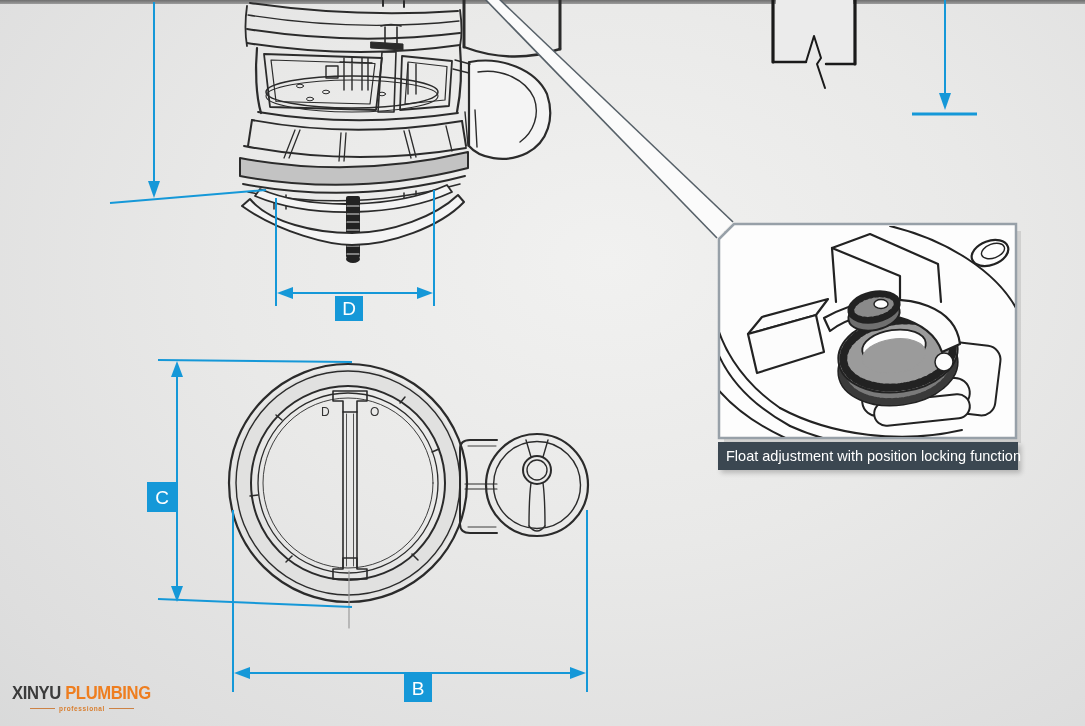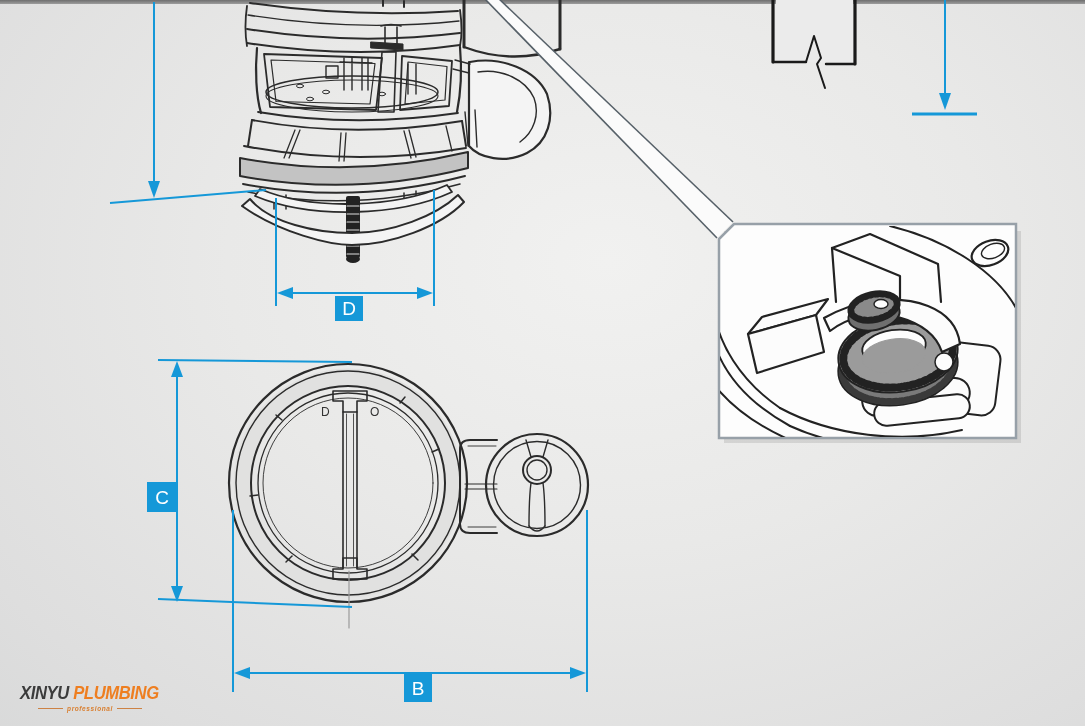--- a/index.html
+++ b/index.html
@@ -16,21 +16,21 @@
     display:flex;align-items:center;justify-content:center;
     font-size:19px;line-height:1;
   }
   .caption-bar{
     position:absolute;left:718px;top:442px;width:300px;height:28px;
     background:#3b4751;color:#ffffff;font-size:14.5px;
     display:flex;align-items:center;padding-left:8px;box-sizing:border-box;
     box-shadow:3px 3px 5px rgba(0,0,0,0.22);
     white-space:nowrap;
   }
-  .logo{position:absolute;left:20px;top:683px;width:118px;font-style:italic;}
+  .logo{position:absolute;left:12px;top:683px;width:118px;}
   .logo-main{font-weight:bold;font-size:17.5px;letter-spacing:-0.4px;
     transform:scaleX(0.95);transform-origin:left;white-space:nowrap;}
   .logo-xinyu{color:#3b3b3b;}
   .logo-plumbing{color:#ee7e20;}
   .logo-sub{display:flex;align-items:center;gap:4px;margin-top:1px;width:104px;margin-left:18px;}
   .logo-sub .rule{flex:1;height:1px;background:#cd8244;}
   .logo-tagline{color:#d97e2e;font-size:6.5px;font-weight:bold;letter-spacing:0.6px;}
 </style>
 </head>
 <body>
@@ -242,20 +242,23 @@
   <div class="dim-label" style="left:335px;top:296px;width:28px;height:25px;">
     <span>D</span>
   </div>
   <div class="dim-label" style="left:147px;top:482px;width:30px;height:30px;">
     <span>C</span>
   </div>
   <div class="dim-label" style="left:404px;top:674px;width:28px;height:28px;">
     <span>B</span>
   </div>
 
+  <div class="caption-bar">
+    <span>Float adjustment with position locking function</span>
+  </div>
 
   <div class="logo">
     <div class="logo-main">
       <span class="logo-xinyu">XINYU</span>
       <span class="logo-plumbing">PLUMBING</span>
     </div>
     <div class="logo-sub">
       <span class="rule"></span>
       <span class="logo-tagline">professional</span>
       <span class="rule"></span>

